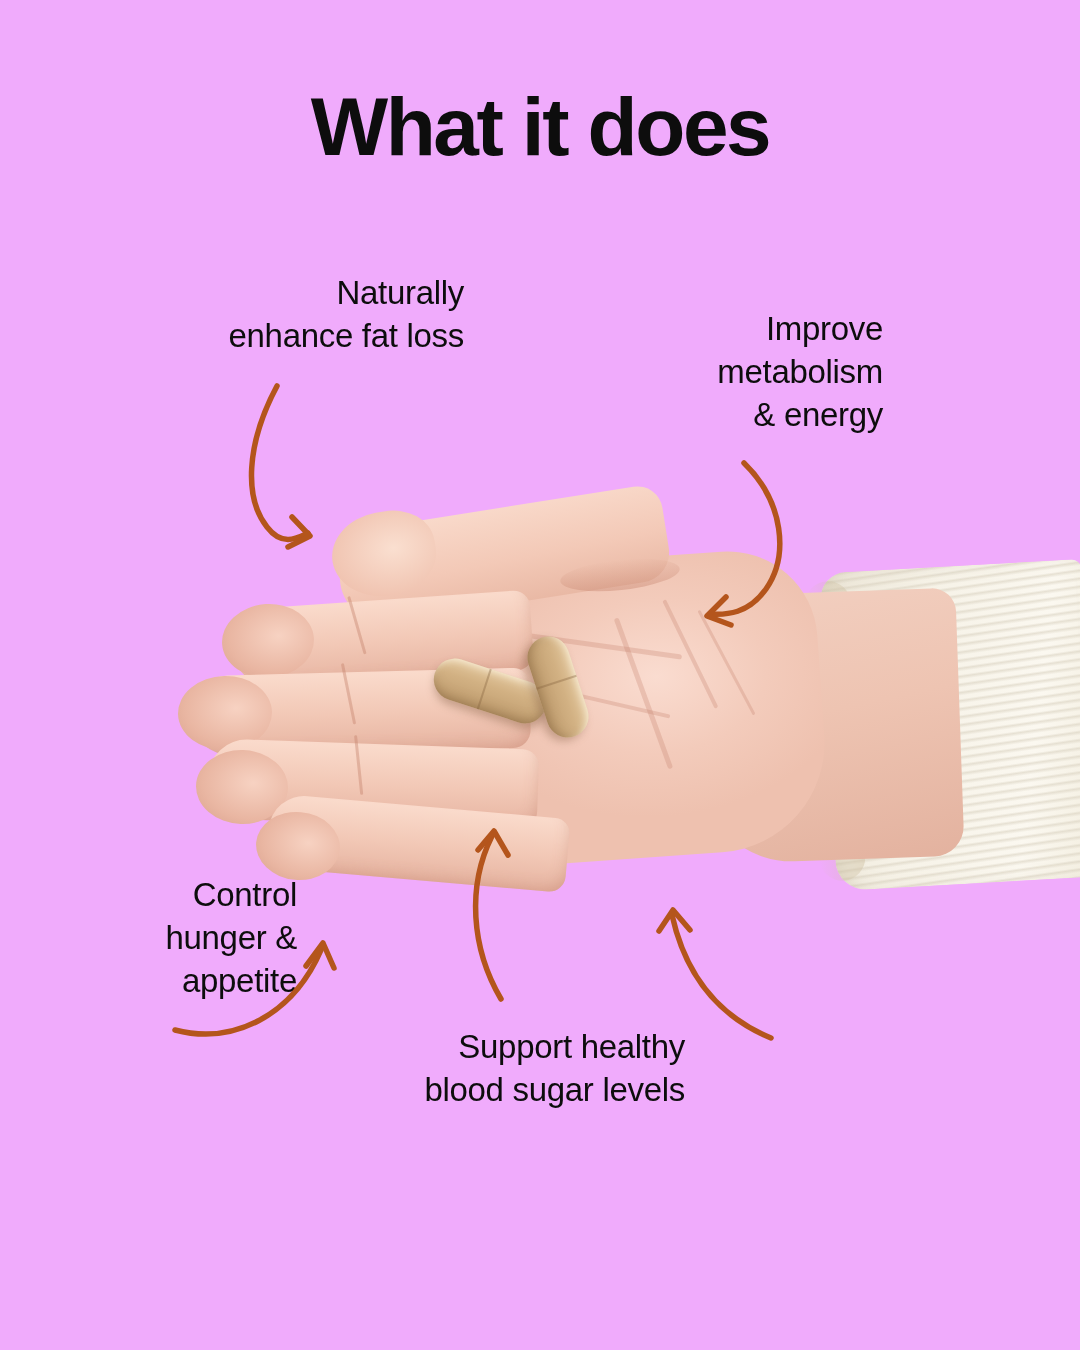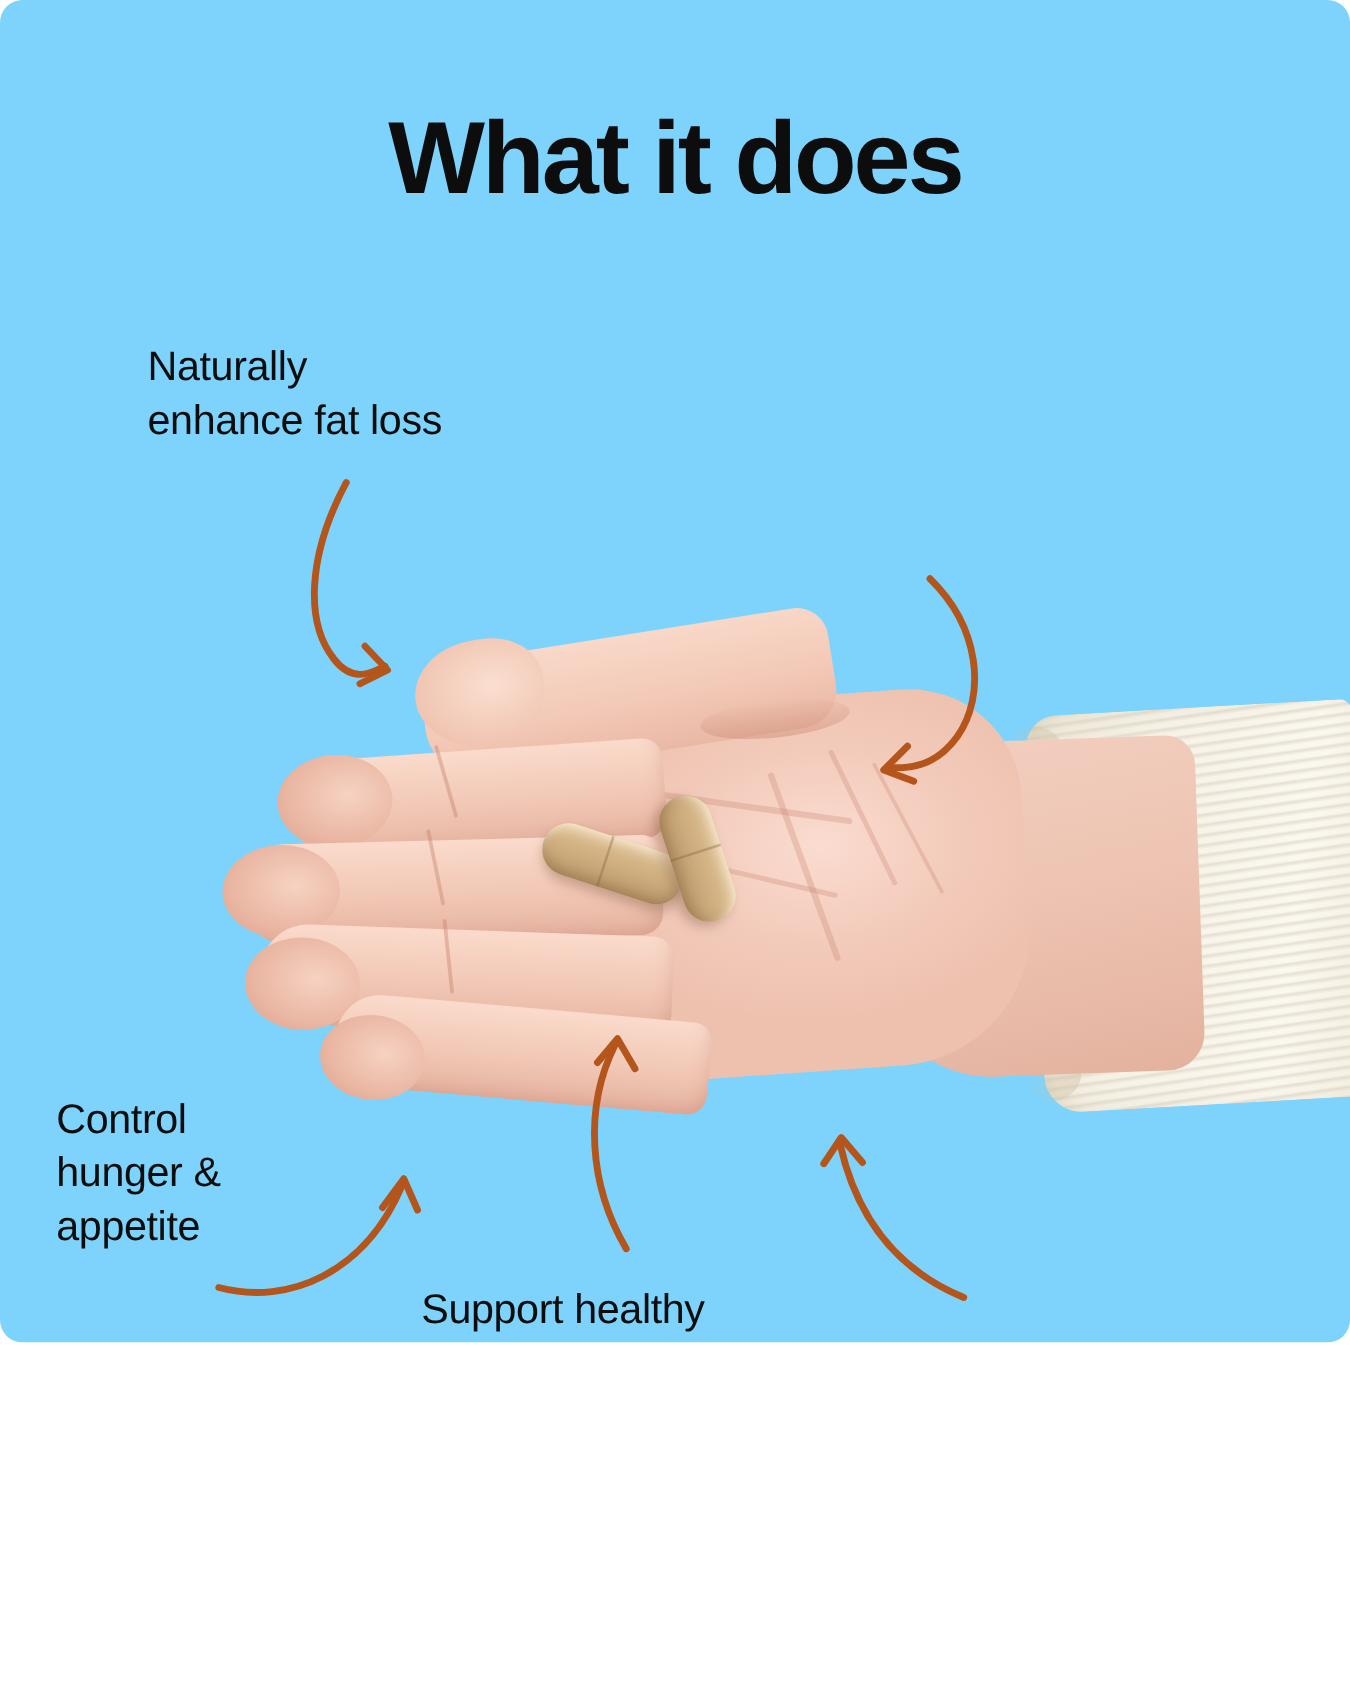--- a/index.html
+++ b/index.html
@@ -6,24 +6,23 @@
     margin: 0;
     padding: 0;
     background: #ffffff;
   }
   body {
     font-family: "Liberation Sans", sans-serif;
   }
   #stage {
     position: relative;
     width: 1080px;
-    height: 1074px;
-    background: #7dd3fc;
+    height: 1350px;
+    background: #f0abfc;
     overflow: hidden;
-    border-radius: 18px;
   }
 
   
   #page-title {
     position: absolute;
     left: 0;
     top: 86px;
     width: 1080px;
     text-align: center;
     font-size: 82px;
@@ -34,21 +33,21 @@
     white-space: nowrap;
   }
 
   
   .callout {
     position: absolute;
     color: #0d0d0d;
     font-size: 33px;
     font-weight: 500;
     line-height: 1.30;
-    text-align: left;
+    text-align: right;
     letter-spacing: -0.3px;
     white-space: pre-line;
   }
   #callout-fat-loss    { left: 118px; top: 272px;  width: 346px; }
   #callout-metabolism  { left: 591px; top: 308px;  width: 292px; }
   #callout-hunger      { left: 45px;  top: 874px;  width: 252px; }
   #callout-blood-sugar { left: 337px; top: 1026px; width: 348px; }
   #callout-hormones    { left: 714px; top: 1064px; width: 300px; }
 
   
@@ -273,20 +272,23 @@
         <path d="M659,931 L673,910 L690,930"></path>
       </g>
     </g>
   </svg>
 
   <div id="page-title">What it does</div>
 
   <div class="callout" id="callout-fat-loss">Naturally
 enhance fat loss</div>
 
+  <div class="callout" id="callout-metabolism">Improve
+metabolism
+&amp; energy</div>
 
   <div class="callout" id="callout-blood-sugar">Support healthy
 blood sugar levels</div>
 
   <div class="callout" id="callout-hunger">Control
 hunger &amp;
 appetite</div>
 
 
 </div>

